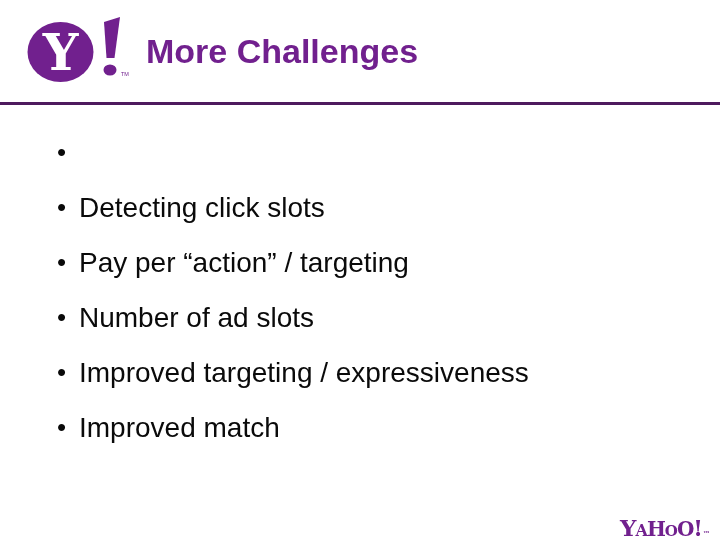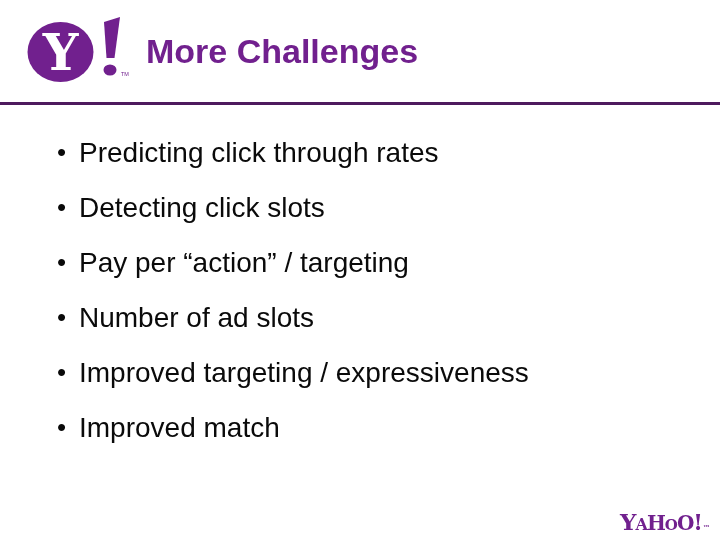--- a/index.html
+++ b/index.html
@@ -53,21 +53,21 @@
     color: var(--body-text);
     white-space: nowrap;
   }
   .bullet-glyph {
     position: absolute; left: 0; top: 0;
     font-size: 26px; line-height: 55px;
     color: var(--body-text);
   }
   
   .wordmark {
-    position: absolute; right: 10px; bottom: 7px;
+    position: absolute; right: 10px; bottom: 1px;
     color: var(--brand-purple);
     font-family: "DejaVu Serif", serif;
     font-weight: bold;
     letter-spacing: -1px;
     white-space: nowrap;
     line-height: 1;
   }
   .wordmark span { display: inline-block; vertical-align: baseline; }
   .wordmark .tm {
     font-size: 7px;
@@ -91,21 +91,20 @@
     <text x="97" y="63" font-size="5.5" class="logo-fill" font-family="Liberation Sans, sans-serif">TM</text>
   </svg>
 
   <h1 class="slide-title">More Challenges</h1>
 
   <div class="divider"></div>
 
   <ul class="bullets">
     <li>
       <span class="bullet-glyph">•</span>
-      <span>Predicting click through rates</span>
     </li>
     <li>
       <span class="bullet-glyph">•</span>
       <span>Detecting click slots</span>
     </li>
     <li>
       <span class="bullet-glyph">•</span>
       <span>Pay per “action” / targeting</span>
     </li>
     <li>

